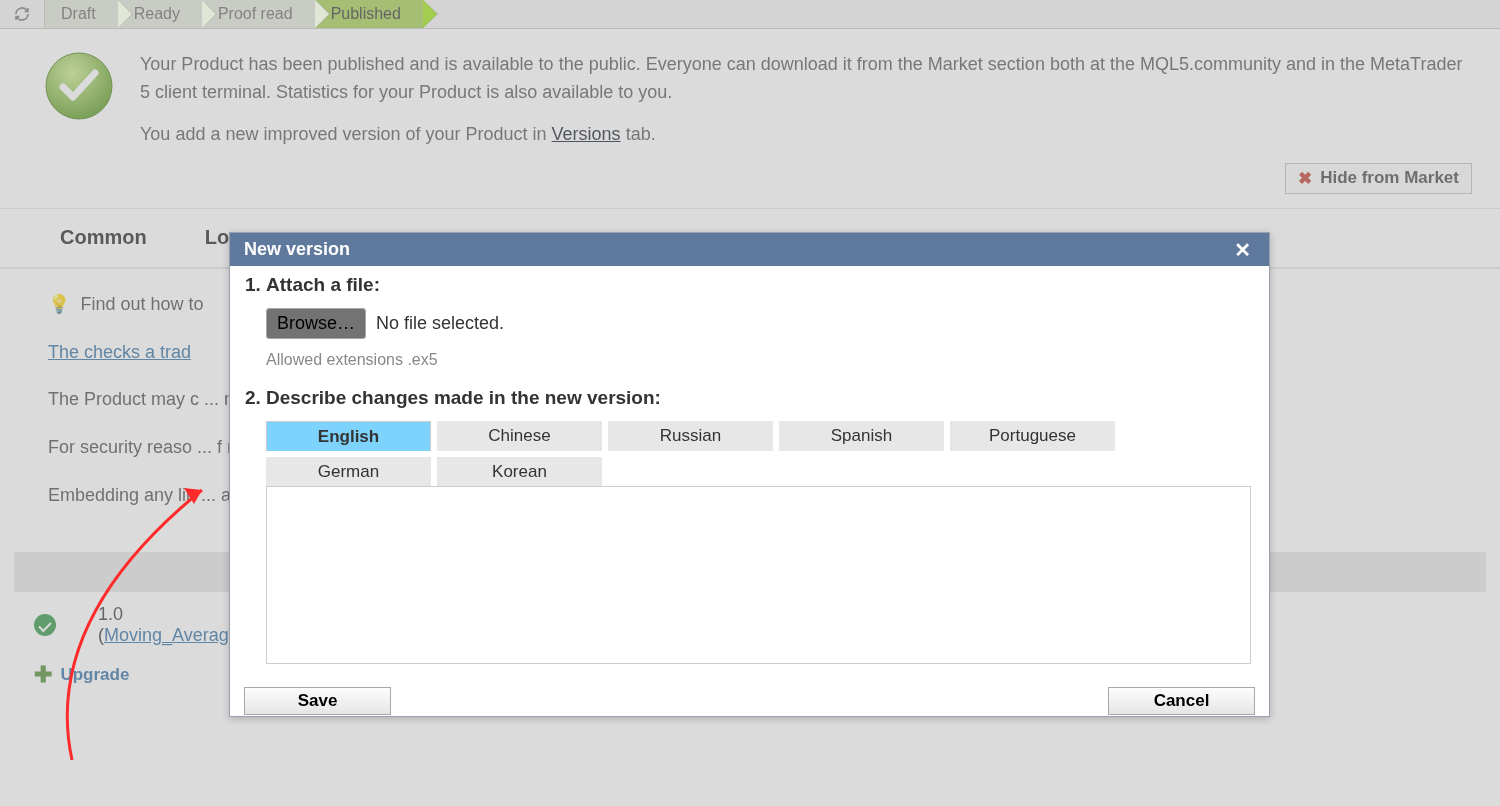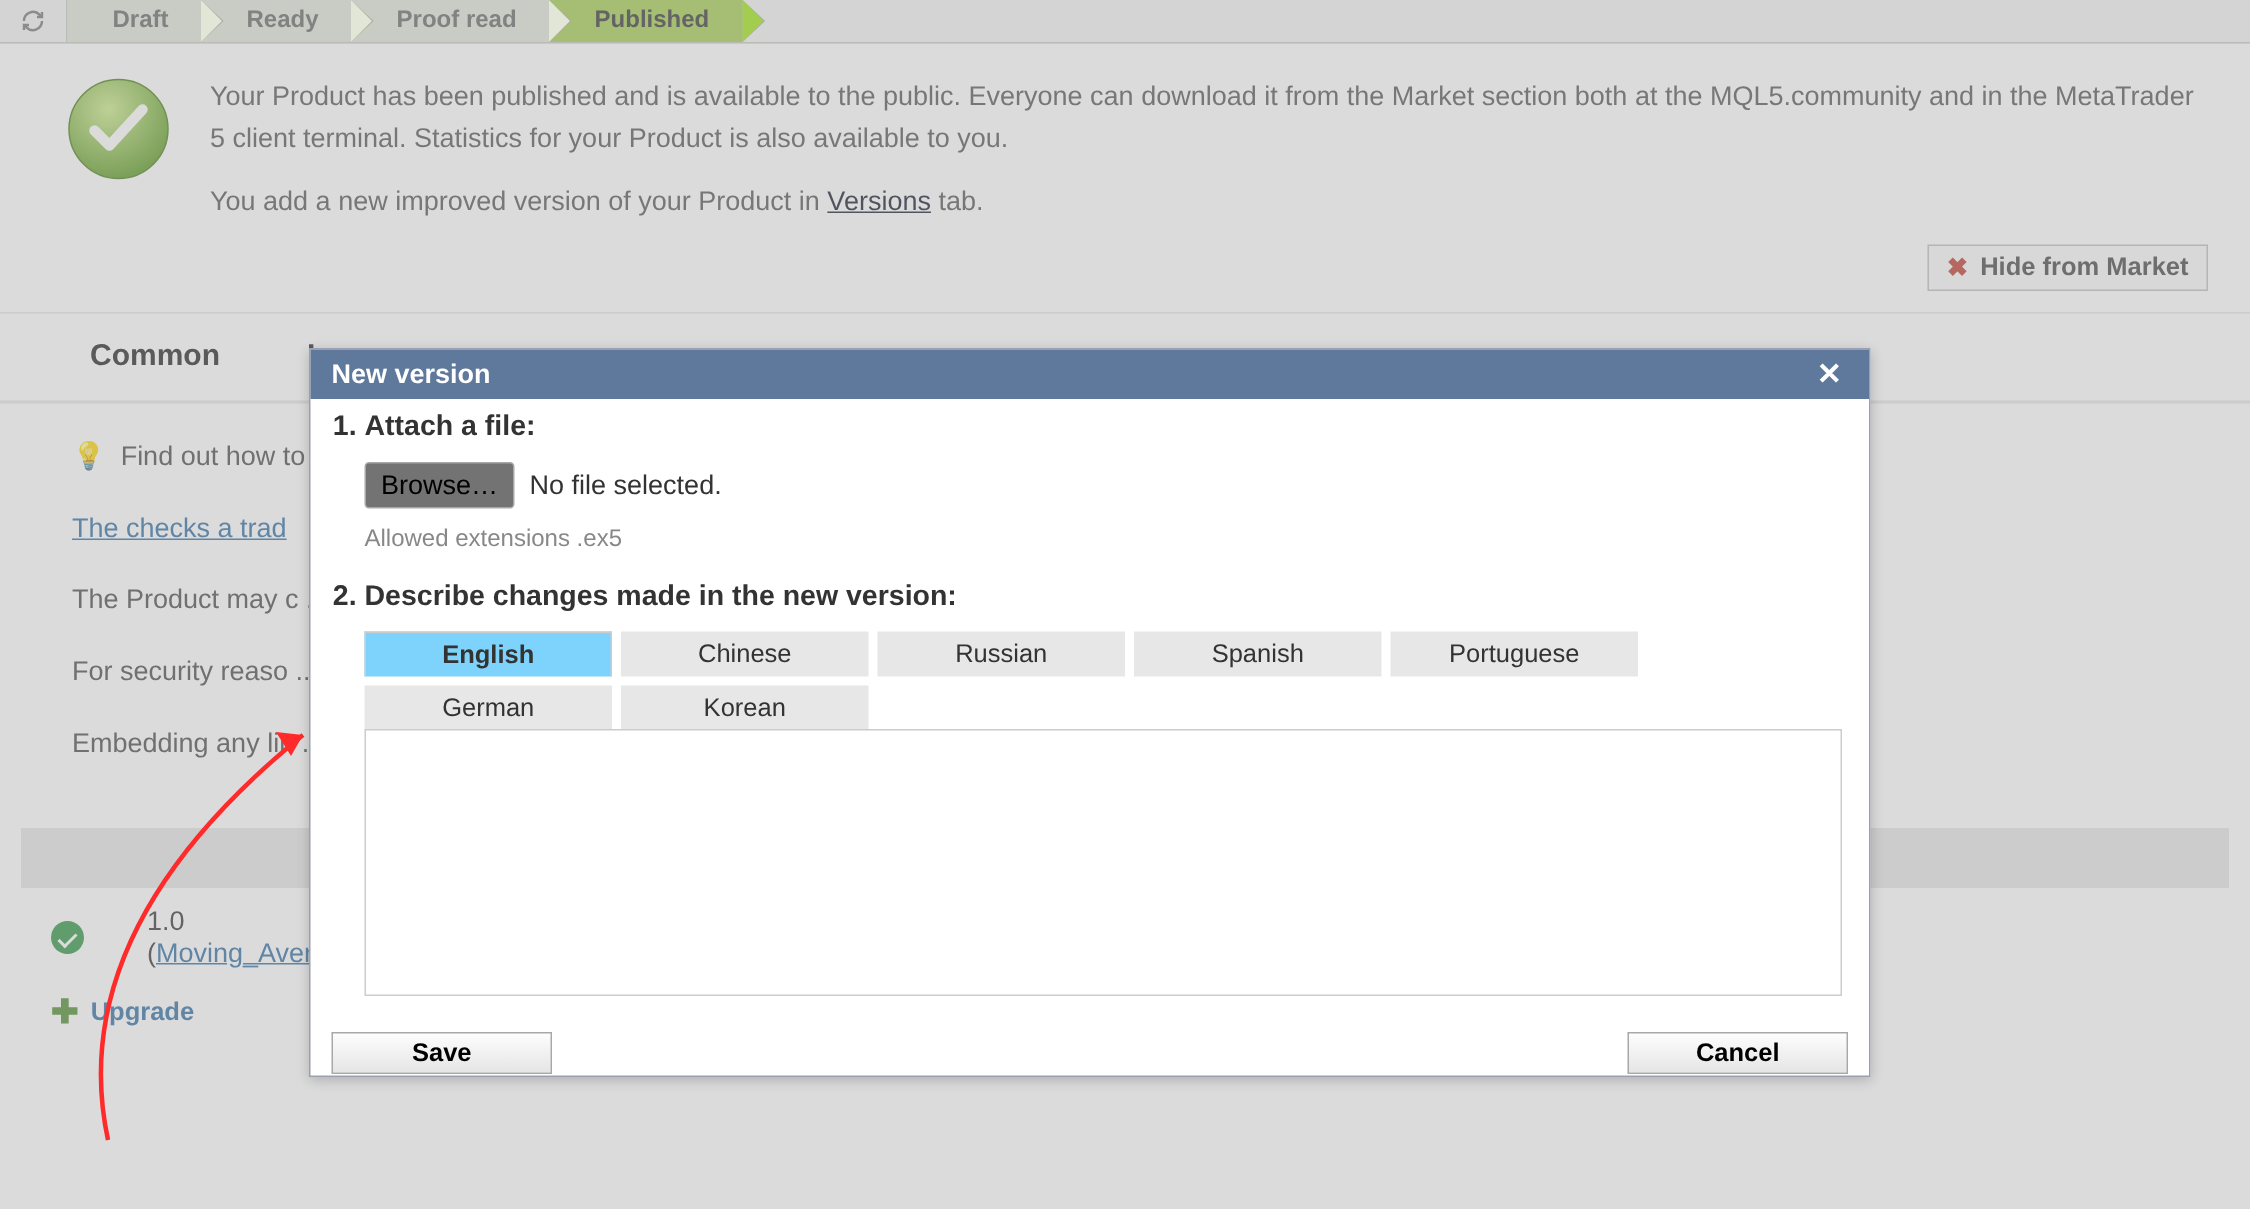--- a/index.html
+++ b/index.html
@@ -2,21 +2,21 @@
 <html><head>
 <meta charset="utf-8">
 <style>
 *{margin:0;padding:0;box-sizing:border-box}
 body{font-family:Verdana,Geneva,Tahoma,sans-serif;background:#fff;width:1500px;height:806px;overflow:hidden;position:relative;color:#555;font-size:17px}
 
 
 .crumbs{height:29px;display:flex;align-items:stretch;border-bottom:1px solid #c6c9c2;background:#f3f3f3}
 .crumb-refresh{width:45px;display:flex;align-items:center;justify-content:center;border-right:1px solid #c6c9c2;cursor:pointer}
 .crumb-refresh svg{width:16px;height:16px}
-.crumb{position:relative;padding:0 22px 0 30px;display:flex;align-items:center;font-size:16px;font-weight:bold;color:#666;background:#e1e6d7}
+.crumb{position:relative;padding:0 22px 0 16px;display:flex;align-items:center;font-size:16px;font-weight:normal;color:#666;background:#e1e6d7}
 .crumb::after{content:"";position:absolute;right:-14px;top:0;width:0;height:0;border-top:14.5px solid transparent;border-bottom:14.5px solid transparent;border-left:14px solid #e1e6d7;z-index:2}
 .crumb::before{content:"";position:absolute;right:-15px;top:0;width:0;height:0;border-top:14.5px solid transparent;border-bottom:14.5px solid transparent;border-left:15px solid #a6ac9c;z-index:1}
 .crumb:first-of-type{padding-left:16px}
 .crumb.active{background:#a3cd4e;color:#333}
 .crumb.active::after{border-left-color:#a3cd4e}
 
 
 .banner{padding:22px 28px 14px 44px;border-bottom:1px solid #e5e5e5;display:flex;align-items:flex-start;gap:26px}
 .banner-icon{width:70px;height:70px;flex:0 0 70px}
 .banner-body{flex:1;line-height:1.55;font-size:18px;color:#545454}
@@ -44,21 +44,21 @@
 .vname a{color:#2d6ca2}
 .vcell{flex:0 0 200px;text-align:left}
 .vcell:first-of-type{flex:1}
 .upgrade{padding:6px 34px;color:#2d6ca2;font-weight:bold;font-size:17px;cursor:pointer;display:flex;align-items:center;gap:8px}
 .upgrade .plus{color:#4c8a2c;font-size:22px;line-height:1}
 
 
 .dim{position:absolute;inset:0;background:rgba(170,170,170,0.42)}
 
 
-.dialog{position:absolute;left:206px;top:232px;width:1041px;border:1px solid #9aa0b0;background:#fff;box-shadow:0 2px 8px rgba(0,0,0,.2)}
+.dialog{position:absolute;left:229px;top:232px;width:1041px;border:1px solid #9aa0b0;background:#fff;box-shadow:0 2px 8px rgba(0,0,0,.2)}
 .dlg-title{background:#5f799c;color:#fff;padding:6px 14px;display:flex;align-items:center;justify-content:space-between;font-size:18px;font-weight:bold}
 .dlg-close{cursor:pointer;font-size:20px;line-height:1;padding:0 4px}
 .dlg-body{padding:8px 14px 1px 14px;color:#333}
 .dlg-ol{list-style:decimal;margin-left:22px;font-size:19px;font-weight:bold}
 .dlg-ol>li{margin-bottom:18px}
 .dlg-ol .inner{font-weight:normal;margin-top:12px}
 .browse-row{display:flex;align-items:center;gap:10px;font-size:18px}
 .browse-btn{border:1px solid #a8a8a8;background:#737373;padding:4px 10px;font-size:18px;cursor:pointer;border-radius:3px}
 .allowed{color:#888;font-size:16px;margin-top:12px}
 .lang-tabs{display:flex;flex-wrap:wrap;gap:6px 6px;margin-top:8px}

